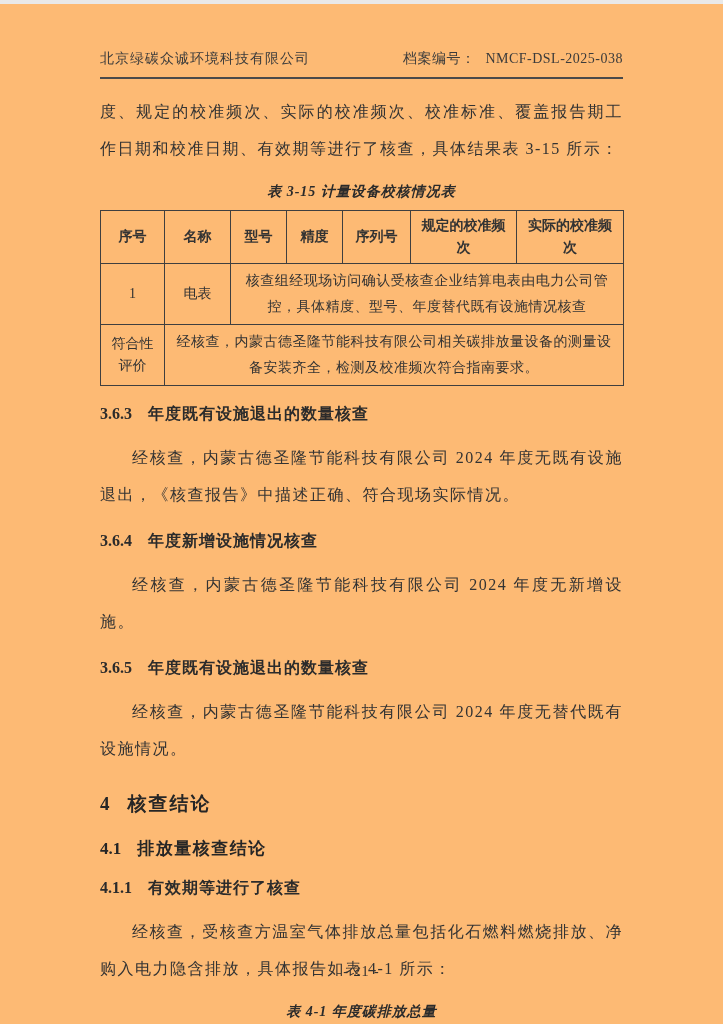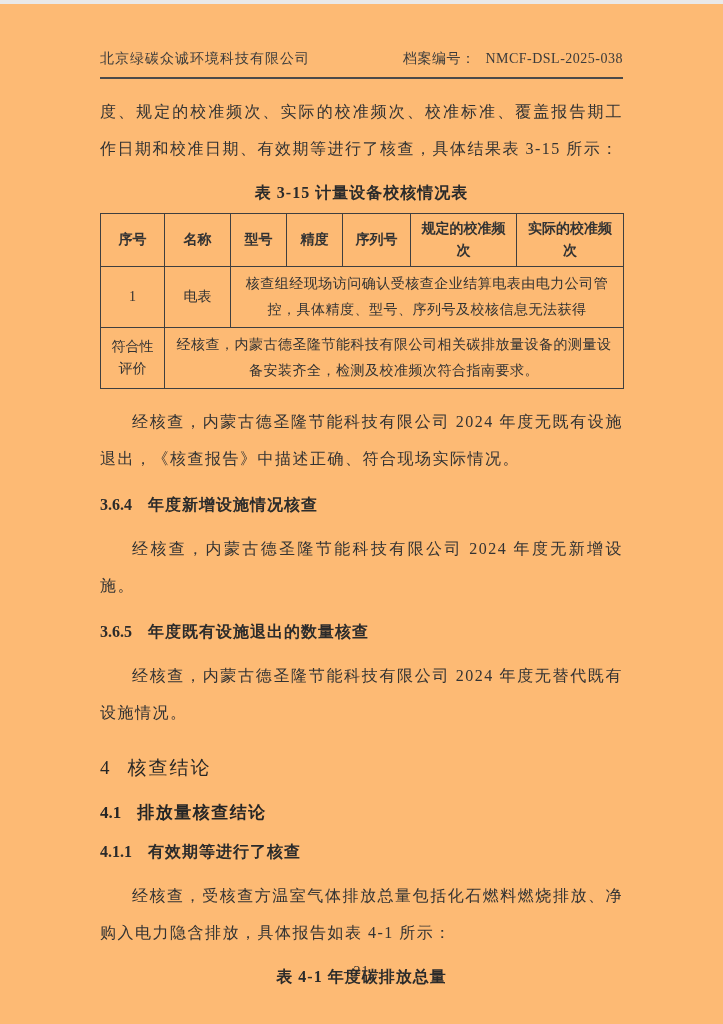--- a/index.html
+++ b/index.html
@@ -26,28 +26,28 @@
   
   .para{
     font-size:16px;line-height:37px;margin:14px 0 0 0;
     text-align:justify;text-justify:inter-character;
     letter-spacing:1.5px;color:#333;
   }
   .indent{text-indent:2em;}
   
   .h3{font-size:16px;font-weight:bold;margin:18px 0 0 0;color:#2b2b2b;letter-spacing:1px;}
   .h3 .no{margin-right:16px;letter-spacing:0;}
-  .h1{font-size:19px;font-weight:normal;margin:24px 0 0 0;color:#262626;letter-spacing:2px;}
+  .h1{font-size:19px;font-weight:bold;margin:24px 0 0 0;color:#262626;letter-spacing:2px;}
   .h1 .no{margin-right:18px;letter-spacing:0;}
   .h2{font-size:17px;font-weight:bold;margin:20px 0 0 0;color:#262626;letter-spacing:1.5px;}
   .h2 .no{margin-right:16px;letter-spacing:0;}
   
   .tbl-title{
-    font-size:16px;font-weight:bold;text-align:center;
-    margin:16px 0 0 0;letter-spacing:1px;color:#2b2b2b;
+    font-size:14px;font-weight:bold;text-align:center;
+    margin:16px 0 0 0;letter-spacing:1px;color:#2b2b2b;font-style:italic;
   }
   table{border-collapse:collapse;margin-top:9px;table-layout:fixed;width:523px;padding-left:8px;}
   td,th{
     border:1px solid #3f3f3f;
     font-size:14px;line-height:22px;
     text-align:center;vertical-align:middle;
     padding:4px 6px;color:#333;font-weight:normal;
     box-sizing:border-box;
   }
   th{font-weight:bold;}
@@ -89,29 +89,32 @@
       <th>名称</th>
       <th>型号</th>
       <th>精度</th>
       <th>序列号</th>
       <th>规定的校准频次</th>
       <th>实际的校准频次</th>
     </tr>
     <tr>
       <td>1</td>
       <td>电表</td>
-      <td class="note" colspan="5">核查组经现场访问确认受核查企业结算电表由电力公司管控，具体精度、型号、序列号及校核信息无法获得</td>
+      <td class="note" colspan="5">核查组经现场访问确认受核查企业结算电表由电力公司管控，具体精度、型号、年度替代既有设施情况核查</td>
     </tr>
     <tr>
       <td>符合性评价</td>
       <td class="note" colspan="6">经核查，内蒙古德圣隆节能科技有限公司相关碳排放量设备的测量设备安装齐全，检测及校准频次符合指南要求。</td>
     </tr>
   </tbody>
     </table>
 
+  <div class="h3">
+    <span class="no">3.6.3</span><span>年度既有设施退出的数量核查</span>
+  </div>
   <p class="para indent">经核查，内蒙古德圣隆节能科技有限公司 2024 年度无既有设施退出，《核查报告》中描述正确、符合现场实际情况。</p>
 
   <div class="h3">
     <span class="no">3.6.4</span><span>年度新增设施情况核查</span>
   </div>
   <p class="para indent">经核查，内蒙古德圣隆节能科技有限公司 2024 年度无新增设施。</p>
 
   <div class="h3">
     <span class="no">3.6.5</span><span>年度既有设施退出的数量核查</span>
   </div>

